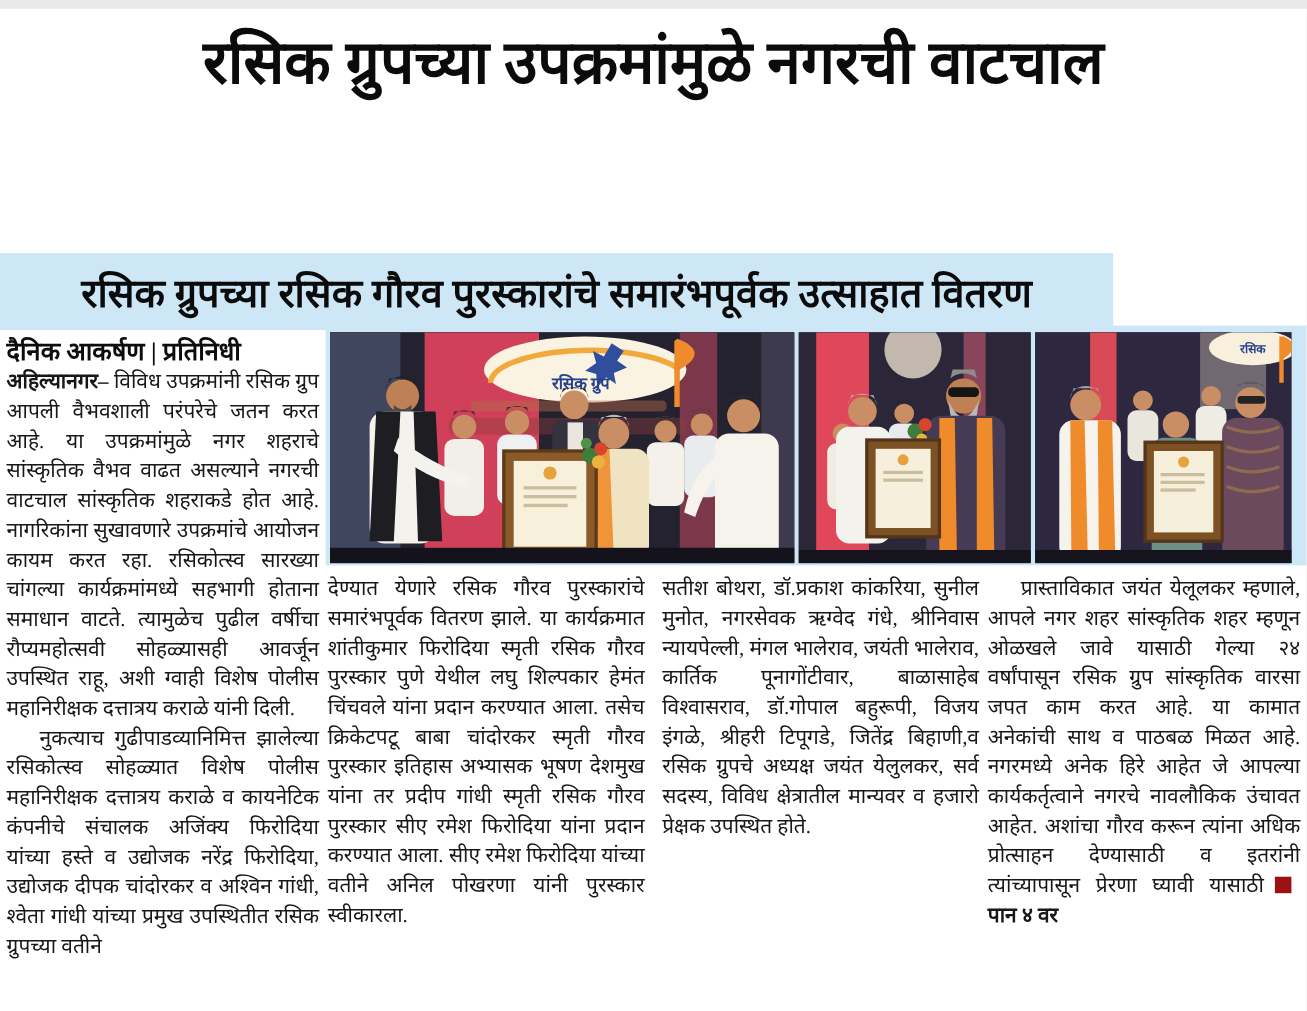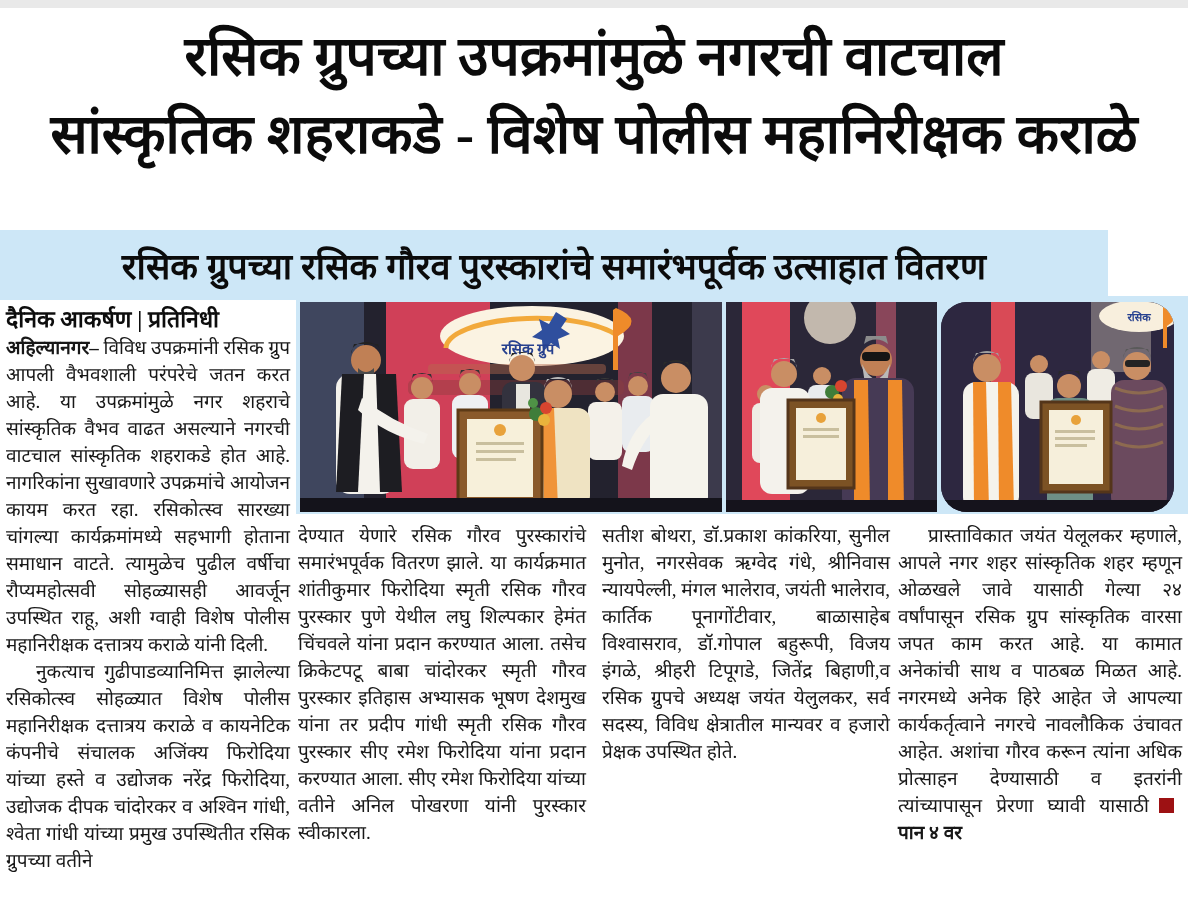--- a/index.html
+++ b/index.html
@@ -9,21 +9,21 @@
     overflow:hidden;margin:8px auto;
   }
   
   .headline{
     position:absolute;left:0;top:10px;width:1188px;text-align:center;
     font-weight:bold;color:#0b0b0b;line-height:1.42;
   }
   .headline .hl{font-size:55px;letter-spacing:0px;}
   
   .subband{
-    position:absolute;left:0;top:222px;width:1108px;height:70px;
+    position:absolute;left:0;top:222px;width:1012px;height:70px;
     background:#cde7f7;display:flex;align-items:center;justify-content:center;
   }
   .subband .sub{
     font-size:36px;font-weight:bold;color:#0b0b0b;white-space:nowrap;
   }
   
   .photo-strip{
     position:absolute;left:296px;top:288px;width:892px;height:218px;
     background:#cde7f7;box-sizing:border-box;
     padding:6px 14px 0 4px;display:flex;gap:4px;
@@ -52,21 +52,20 @@
     margin:0 8px 0 10px;vertical-align:-1px;
   }
 </style>
 </head>
 <body>
 
 <div class="page">
 
   <div class="headline">
     <div class="hl">रसिक ग्रुपच्या उपक्रमांमुळे नगरची वाटचाल</div>
-    <div class="hl">सांस्कृतिक शहराकडे - विशेष पोलीस महानिरीक्षक कराळे</div>
   </div>
 
   <div class="subband">
     <div class="sub">रसिक ग्रुपच्या रसिक गौरव पुरस्कारांचे समारंभपूर्वक उत्साहात वितरण</div>
   </div>
 
   <div class="photo-strip">
 
     <div class="photo" style="width:424px;">
       <svg width="424" height="210" viewBox="0 0 424 210" xmlns="http://www.w3.org/2000/svg">
@@ -190,21 +189,21 @@
           <rect x="62" y="98" width="66" height="88" fill="#7c5224" stroke="#54351a" stroke-width="3"></rect>
           <rect x="70" y="106" width="50" height="72" fill="#f6efdb"></rect>
           <circle cx="95" cy="116" r="5" fill="#e8a23b"></circle>
           <rect x="77" y="126" width="36" height="3" fill="#c9bf9e"></rect>
           <rect x="77" y="133" width="36" height="3" fill="#c9bf9e"></rect>
         </g>
         <rect x="0" y="198" width="212" height="12" fill="#15131c"></rect>
       </svg>
     </div>
 
-    <div class="photo" style="width:234px;border-radius:26px;">
+    <div class="photo" style="width:234px;">
       <svg width="234" height="210" viewBox="0 0 234 210" xmlns="http://www.w3.org/2000/svg">
         <rect width="234" height="210" fill="#2d2740"></rect>
         <rect x="50" y="0" width="24" height="150" fill="#d94a56"></rect>
         <rect x="150" y="0" width="60" height="70" fill="#f0e2cf" opacity="0.35"></rect>
         <ellipse cx="198" cy="14" rx="40" ry="16" fill="#f8efdd"></ellipse>
         <text x="198" y="19" font-size="11" font-weight="bold" fill="#27418f" text-anchor="middle">रसिक</text>
         <path d="M226,4 q18,8 0,20 l0,22 -4,0 0,-42 z" fill="#ef8b2a"></path>
 
         <g>
           <circle cx="98" cy="62" r="9" fill="#c98e64"></circle>

